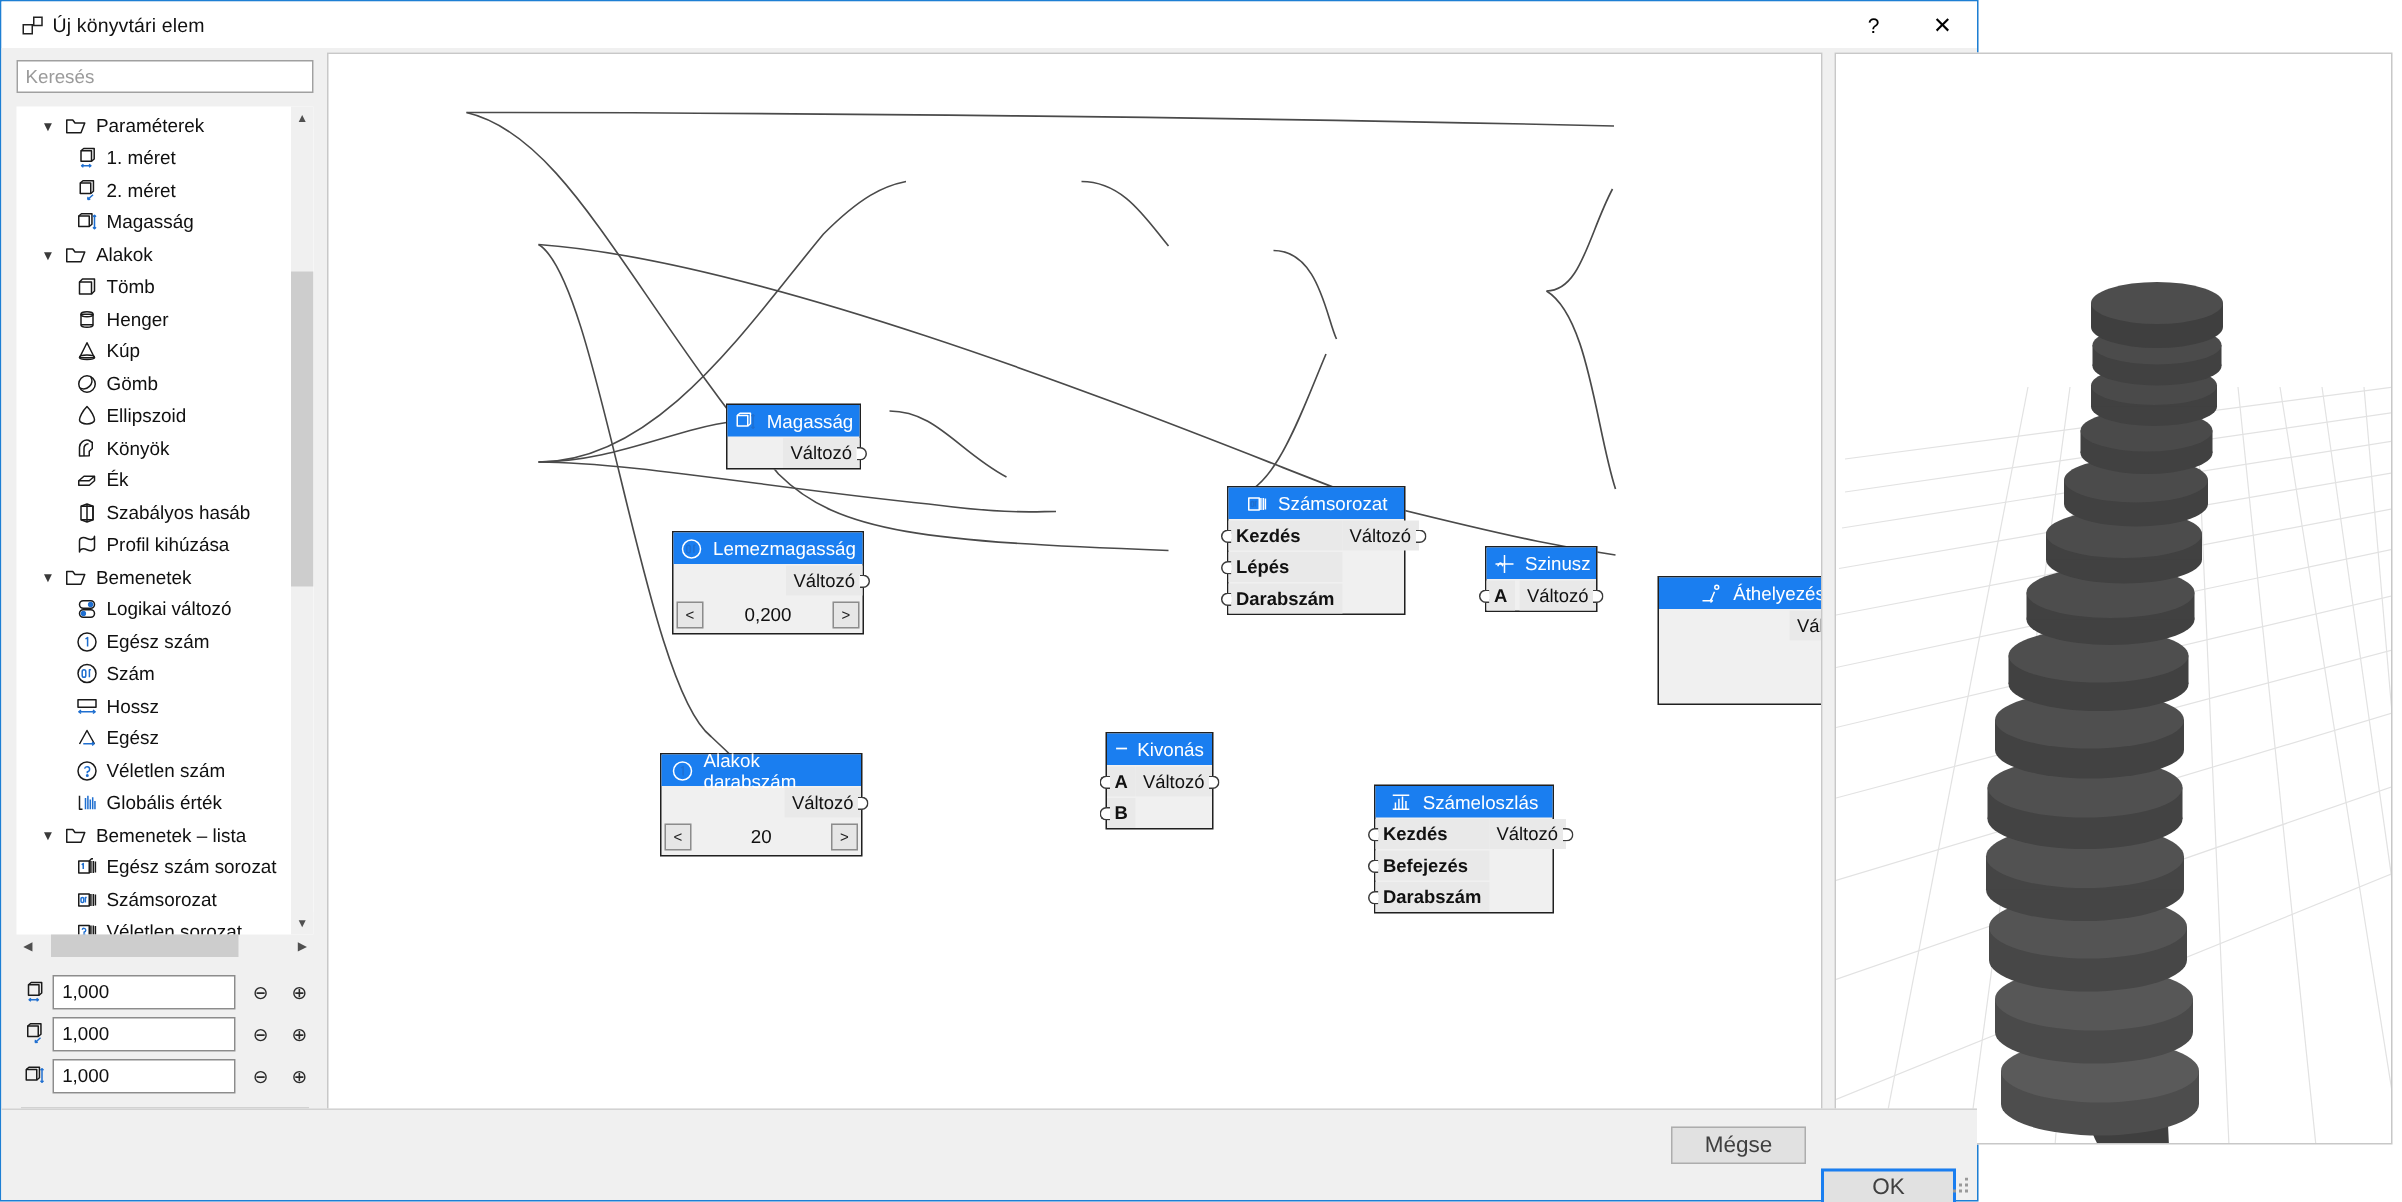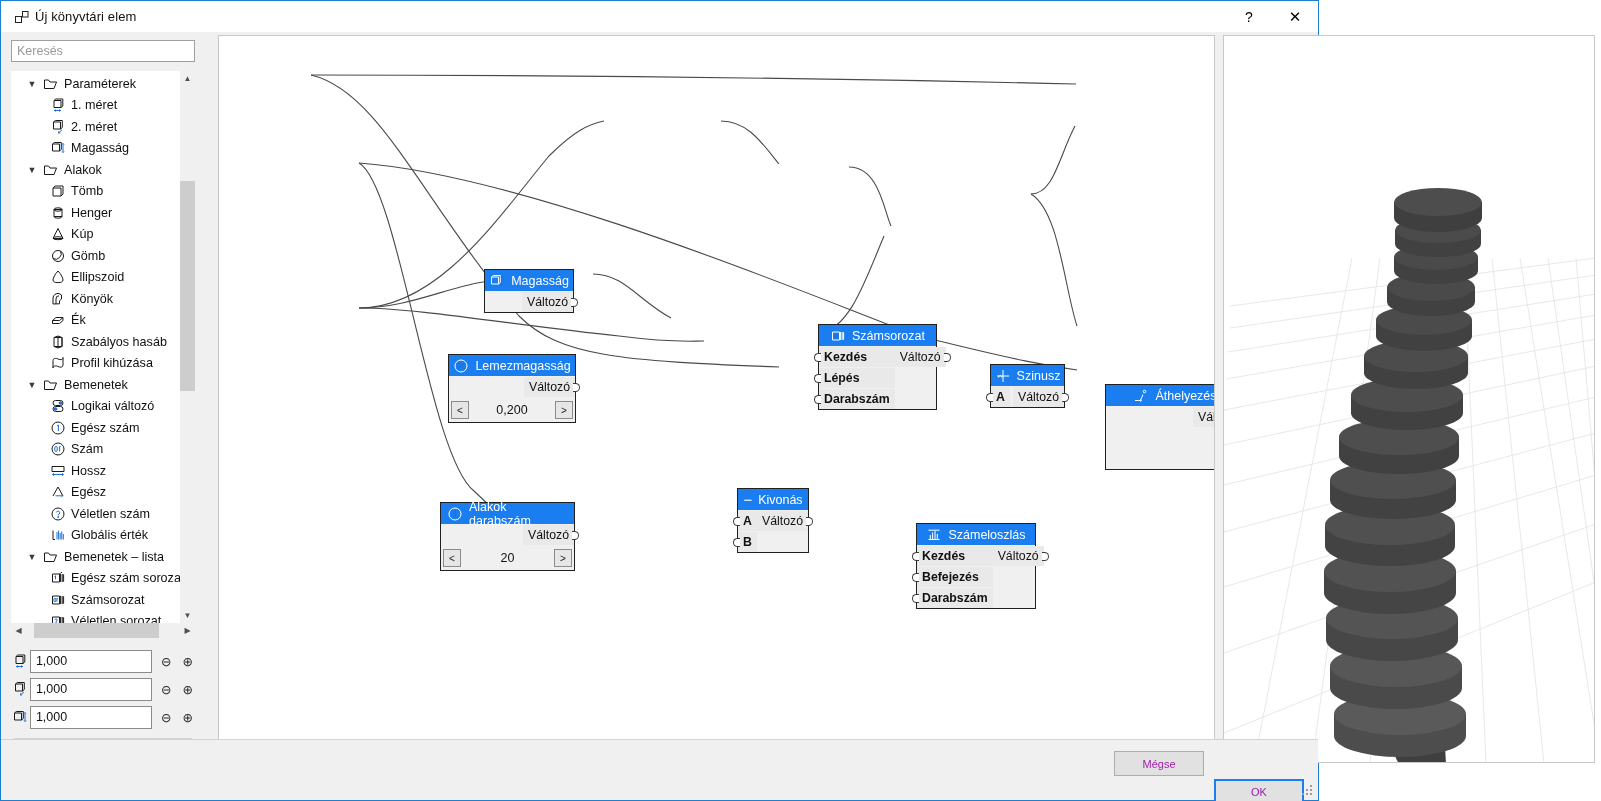--- a/index.html
+++ b/index.html
@@ -38,21 +38,21 @@
     font-size:15px; color:#000; cursor:default;
   }
   #titlebar .win-btn.help { font-size:14px; }
 
   
   #body { flex:1 1 auto; display:flex; position:relative; background:#f0f0f0; }
 
   
   #leftpanel {
     width:217px; flex:0 0 217px; display:flex; flex-direction:column;
-    background:#f0f0f0; padding:8px 23px 0 10px;
+    background:#f0f0f0; padding:8px 9px 0 10px;
   }
   #search {
     height:22px; border:1px solid #a0a0a0; background:#fff;
     display:flex; align-items:center; padding:0 5px; font-size:12.5px;
     color:#9a9a9a; flex:0 0 auto;
   }
   #tree-wrap {
     margin-top:9px; flex:1 1 auto; background:#fff; border:0;
     position:relative; overflow:hidden; height:552px; max-height:552px;
   }
@@ -164,21 +164,21 @@
 
   
   #footer {
     position:absolute; left:0; right:0; bottom:0; height:61px;
     background:#f0f0f0;
   }
   #footer .sep { position:absolute; left:0; right:0; top:0; height:1px; background:#d2d2d2; }
   #footer .btns { position:absolute; right:14px; top:12px; display:flex; gap:10px; }
   .dlg-btn {
     width:90px; height:25px; display:flex; align-items:center; justify-content:center;
-    font-size:11px; border:1px solid #adadad; background:#e1e1e1; color:#a21caf;
+    font-size:15px; border:1px solid #adadad; background:#e1e1e1; color:#404040;
   }
   .dlg-btn.primary { border:2px solid #1a7ef0; background:#e1e1e1;margin-top:28px; }
   #grip { position:absolute; right:4px; bottom:3px; width:12px; height:12px; }
 </style>
 </head>
 <body>
 
 <div id="window">
 
   <div id="titlebar">

